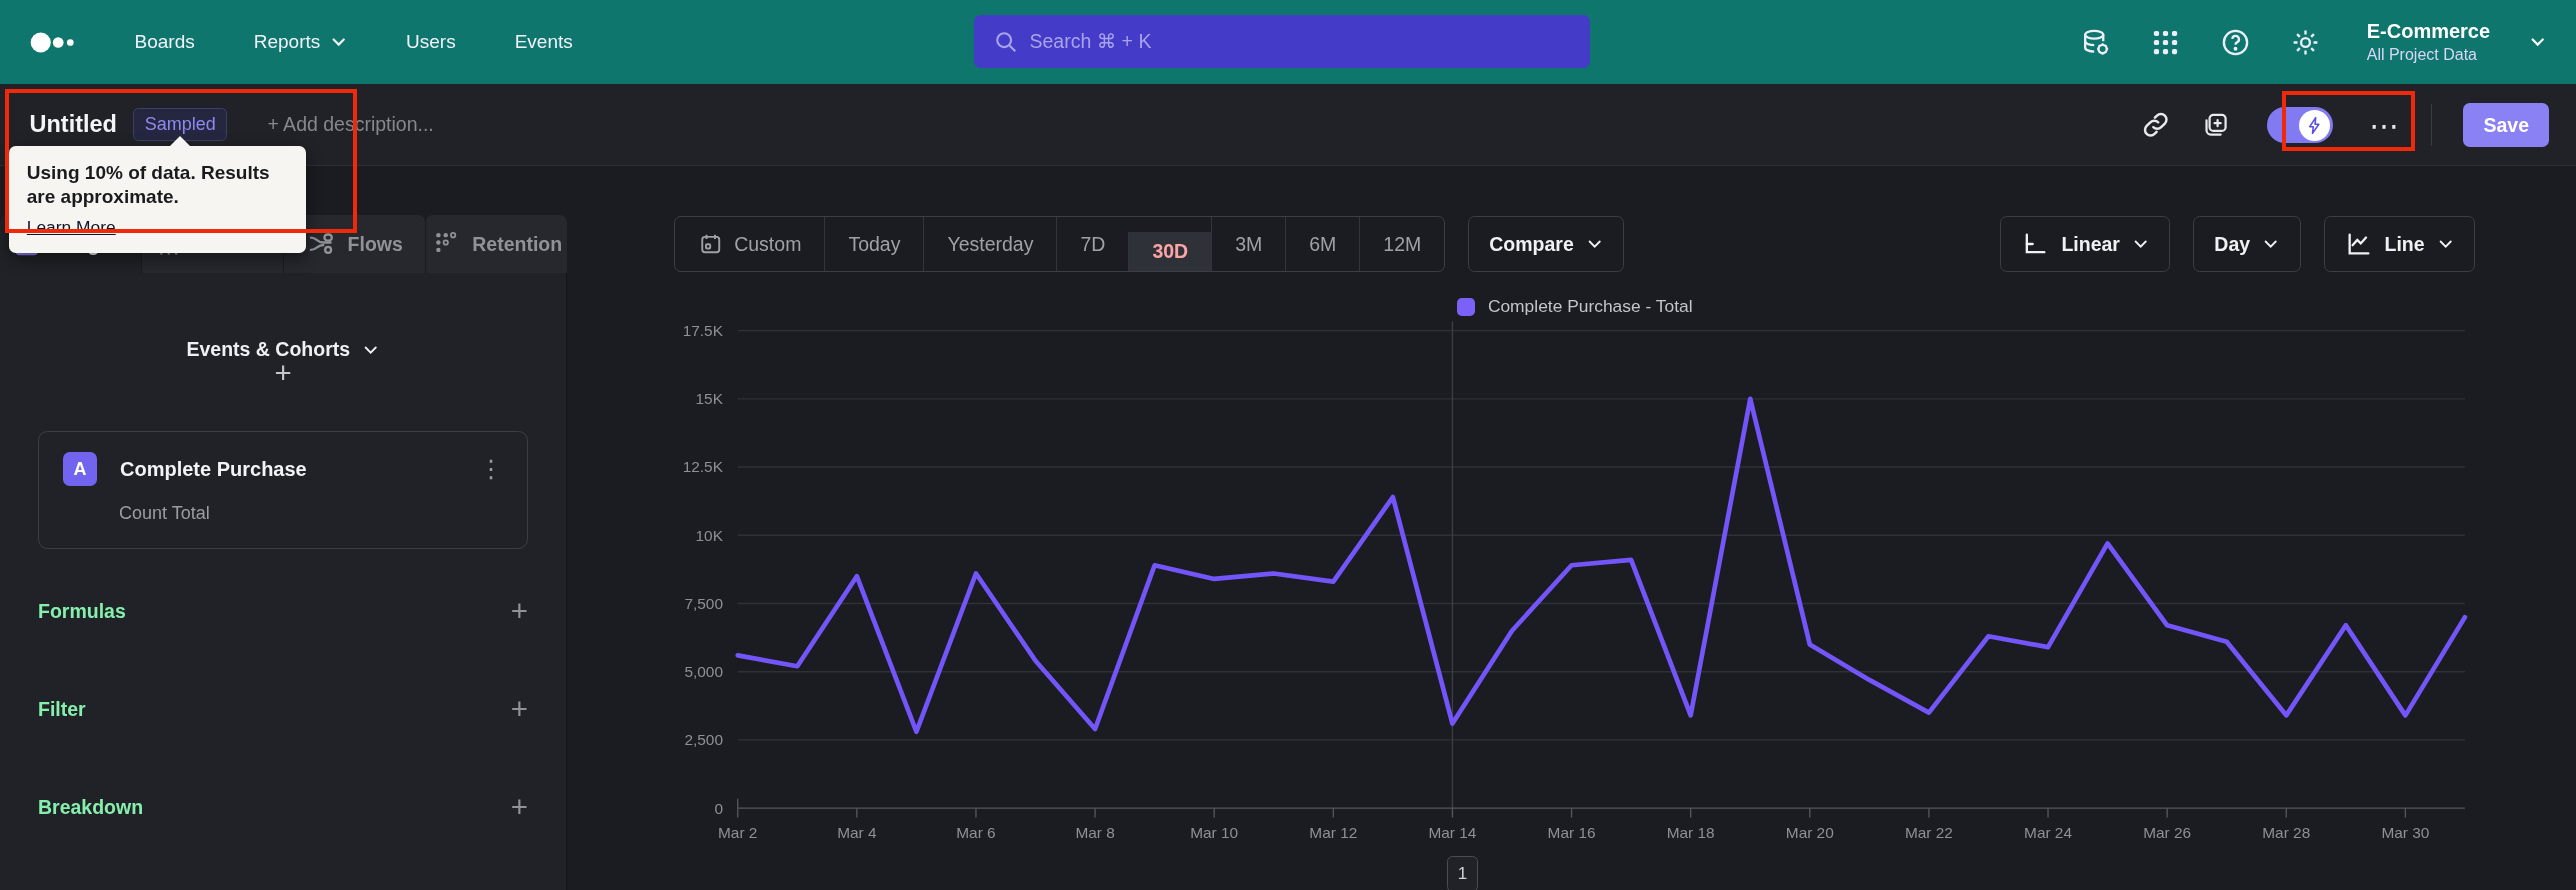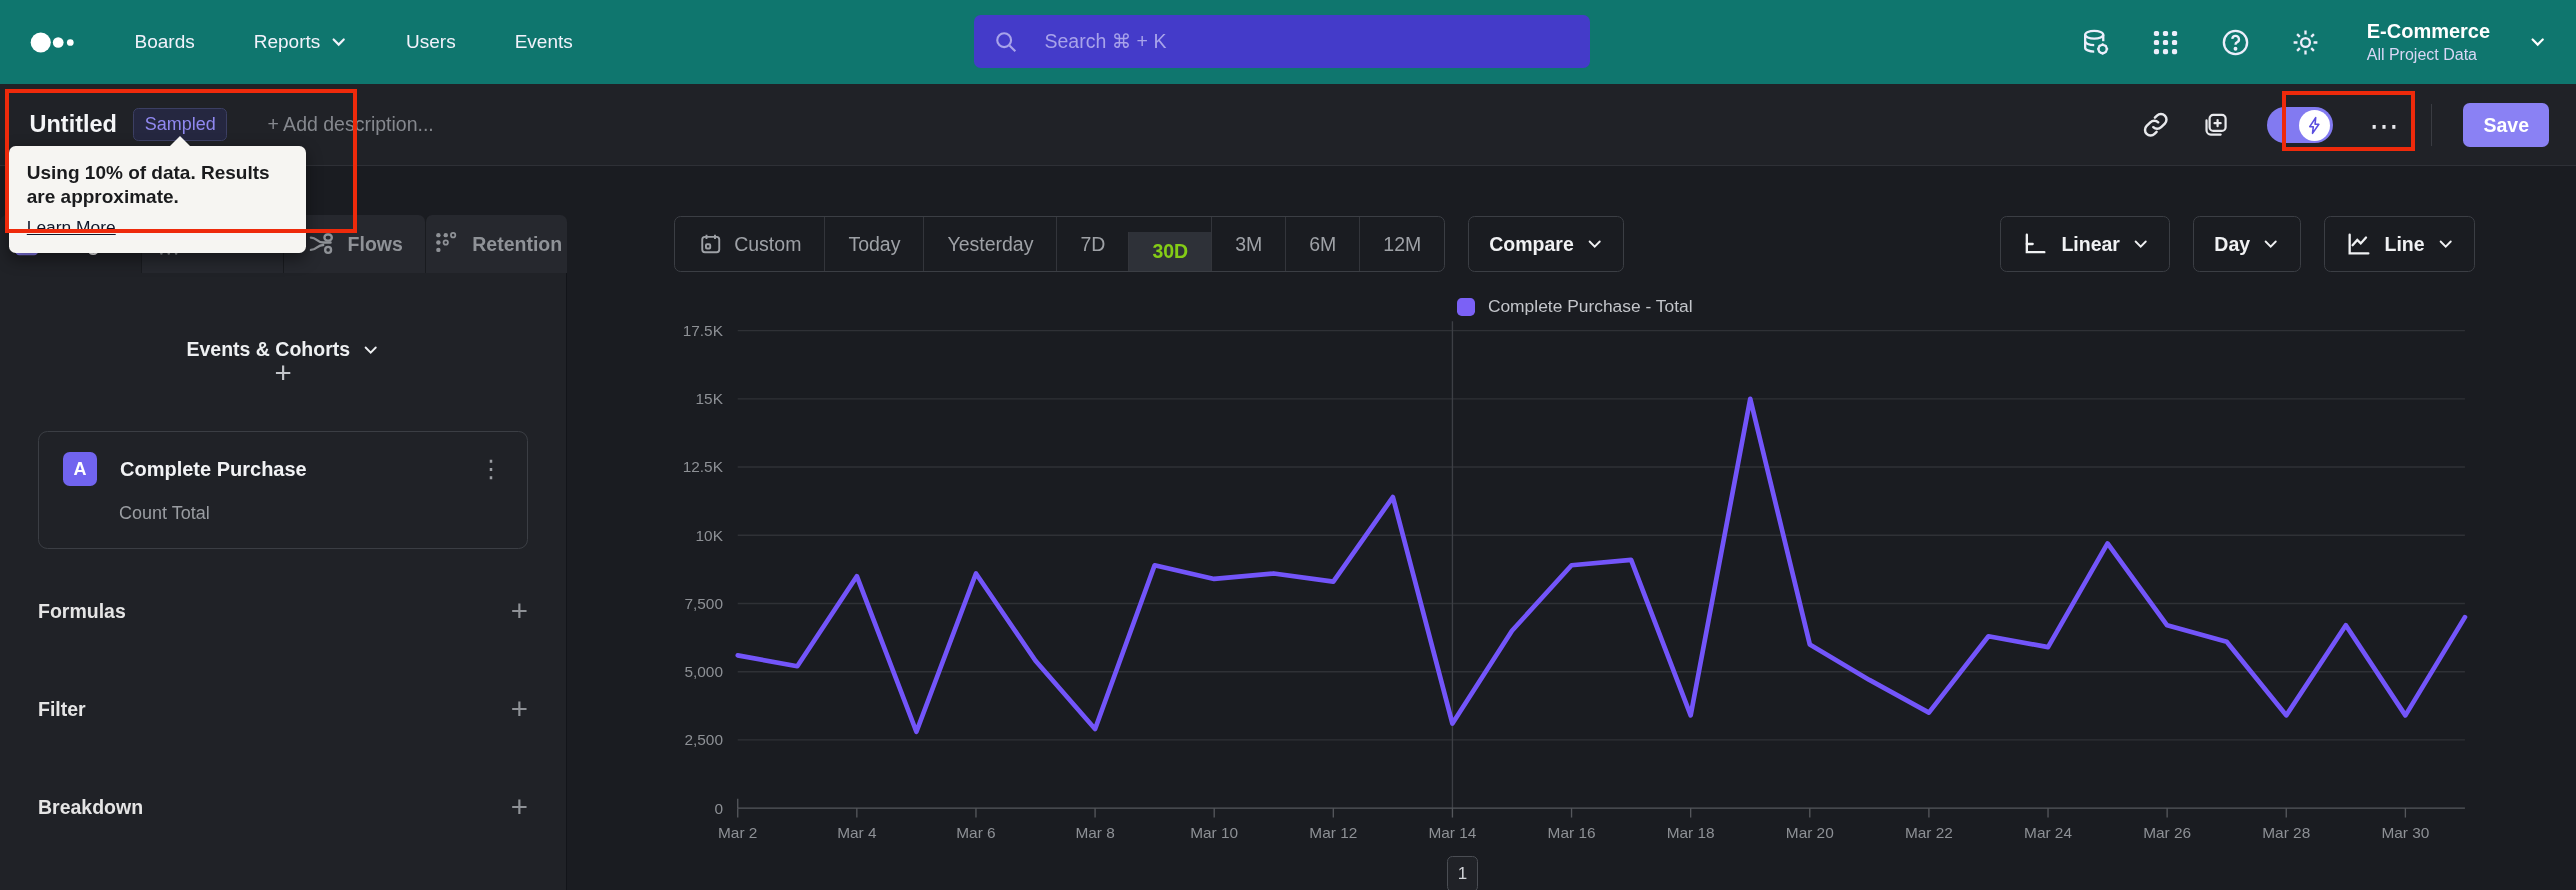--- a/index.html
+++ b/index.html
@@ -6,21 +6,21 @@
   html,body { width:2576px; height:890px; overflow:hidden; background:#1a1c21;
     font-family:"Liberation Sans", sans-serif; }
   svg { display:block; }
 
   
   .topnav { position:absolute; left:0; top:0; width:2576px; height:84px;
     background:#0f766e; display:flex; align-items:center; padding:0 29.5px; z-index:5; }
   .logo { display:flex; align-items:center; gap:6px; margin-right:58px; }
   .nav-item { color:#f2f2fb; font-size:19px; margin-right:59px; display:flex; align-items:center; gap:9.4px; cursor:pointer; }
   .searchbar { position:absolute; left:974px; top:15.4px; width:616px; height:53px;
-    background:#443bc9; border-radius:6.7px; display:flex; align-items:center; padding:0 19px; gap:26px; }
+    background:#443bc9; border-radius:6.7px; display:flex; align-items:center; padding:0 19px; gap:11px; }
   .searchbar .ph { color:#a8a3ea; font-size:19.5px; }
   .nav-right { position:absolute; right:29.5px; top:0; height:84px; display:flex; align-items:center; gap:39px; }
   .nav-icon { width:31px; height:31px; color:#eceefb; cursor:pointer; }
   .project { text-align:left; color:#fff; margin-left:6.7px; cursor:pointer; }
   .project .p-name { font-size:20px; font-weight:700; }
   .project .p-scope { font-size:16px; color:#d9d7f6; margin-top:2.7px; }
 
   
   .header-row { position:absolute; left:0; top:84px; width:2576px; height:82px;
     background:#202227; border-bottom:1.3px solid #2e3036; display:flex; align-items:center; padding:0 29.5px; z-index:4; }
@@ -61,21 +61,21 @@
   .tab:first-child { border-left:none; }
   .tab.active { background:#202227; color:#fff; }
   .tab .t-icon { width:29.5px; height:29.5px; }
   .tab.active .t-icon { color:#8b7ff5; }
   .tab:not(.active) .t-icon { color:#8f9297; }
   .sidebar-panel { position:absolute; left:0; right:0; top:107px; bottom:0; background:#202227;
     border-right:1.3px solid #121419; padding:0 38px; }
   .sec-row { display:flex; align-items:center; justify-content:space-between; }
   .sec-title { color:#eef0f2; font-size:19.5px; font-weight:700; display:flex; align-items:center; gap:12px; }
   .plus { color:#c3c5ca; font-size:29.5px; font-weight:300; line-height:24px; cursor:pointer; }
-  .sec-row.dim .sec-title { color:#e5e5e5;text-align:center; }
+  .sec-row.dim .sec-title { color:#86efac;text-align:center; }
   .sec-row.dim .plus { color:#8f9297; }
   .ec-row { margin-top:65px;flex-direction:column; }
   .event-card { margin-top:46px; border:1.3px solid #3b3e44; border-radius:9.4px; padding:20px 24px; cursor:pointer; }
   .event-head { display:flex; align-items:center; }
   .a-badge { width:34px; height:34px; background:#7164ef; border-radius:6.7px; color:#fff;
     font-size:18px; font-weight:700; display:flex; align-items:center; justify-content:center; }
   .event-name { color:#f2f3f5; font-size:20px; font-weight:600; margin-left:23px; flex:1; }
   .kebab { color:#9a9da2; font-size:24px; cursor:pointer; }
   .event-metric { color:#9a9da2; font-size:18px; margin:17.4px 0 4px 56px; cursor:pointer; }
   .sec-formulas { margin-top:50px; }
@@ -83,21 +83,21 @@
   .sec-breakdown { margin-top:74px; }
 
   
   .main { flex:1; position:relative; padding:50px 101px 16px 107px; }
   .chart-toolbar { display:flex; align-items:center; justify-content:space-between; }
   .tb-left, .tb-right { display:flex; align-items:center; }
   .seg { display:flex; align-items:stretch; border:1.3px solid #3b3e44; border-radius:6.7px; overflow:hidden; height:56px; }
   .seg-item { display:flex; align-items:center; gap:10.7px; padding:0 23px; color:#9ea1a6; font-size:19.5px;
     border-left:1.3px solid #33353b; cursor:pointer; white-space:nowrap; }
   .seg-item:first-child { border-left:none; }
-  .seg-item.active { background:#2e3138; color:#84cc16; font-weight:700;margin-top:15px; }
+  .seg-item.active { background:#2e3138; color:#fca5a5; font-weight:700;margin-top:15px; }
   .tb-btn { display:flex; align-items:center; gap:12px; border:1.3px solid #3b3e44; border-radius:6.7px;
     height:56px; padding:0 20px; color:#f0f1f3; font-size:19.5px; font-weight:600; cursor:pointer; margin-left:23px; white-space:nowrap; }
   .tb-btn .b-icon { width:28px; height:28px; color:#f0f1f3; }
   .chev { width:17.4px; height:17.4px; color:currentColor; }
   .legend { margin-top:24px; display:flex; justify-content:center; align-items:center; gap:13.4px; }
   .legend .swatch { width:18px; height:18px; border-radius:4.7px; background:#7b61f6; }
   .legend .l-label { color:#c3c5ca; font-size:17.4px; }
   #chart-box { margin-top:4px; }
   .pagination { position:absolute; left:880px; top:690px; min-width:31px; height:36px;
     border:1.3px solid #4a4d53; border-radius:5.4px; color:#d0d2d6; font-size:17px;

